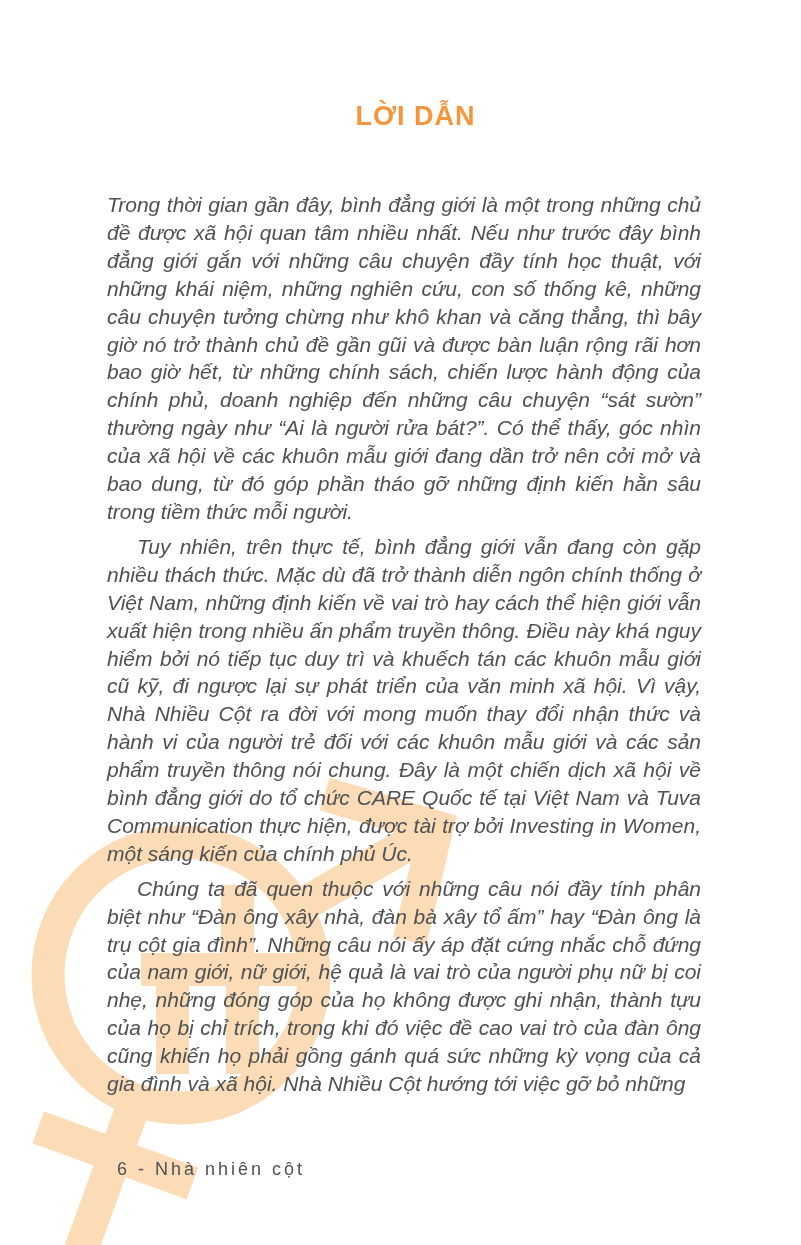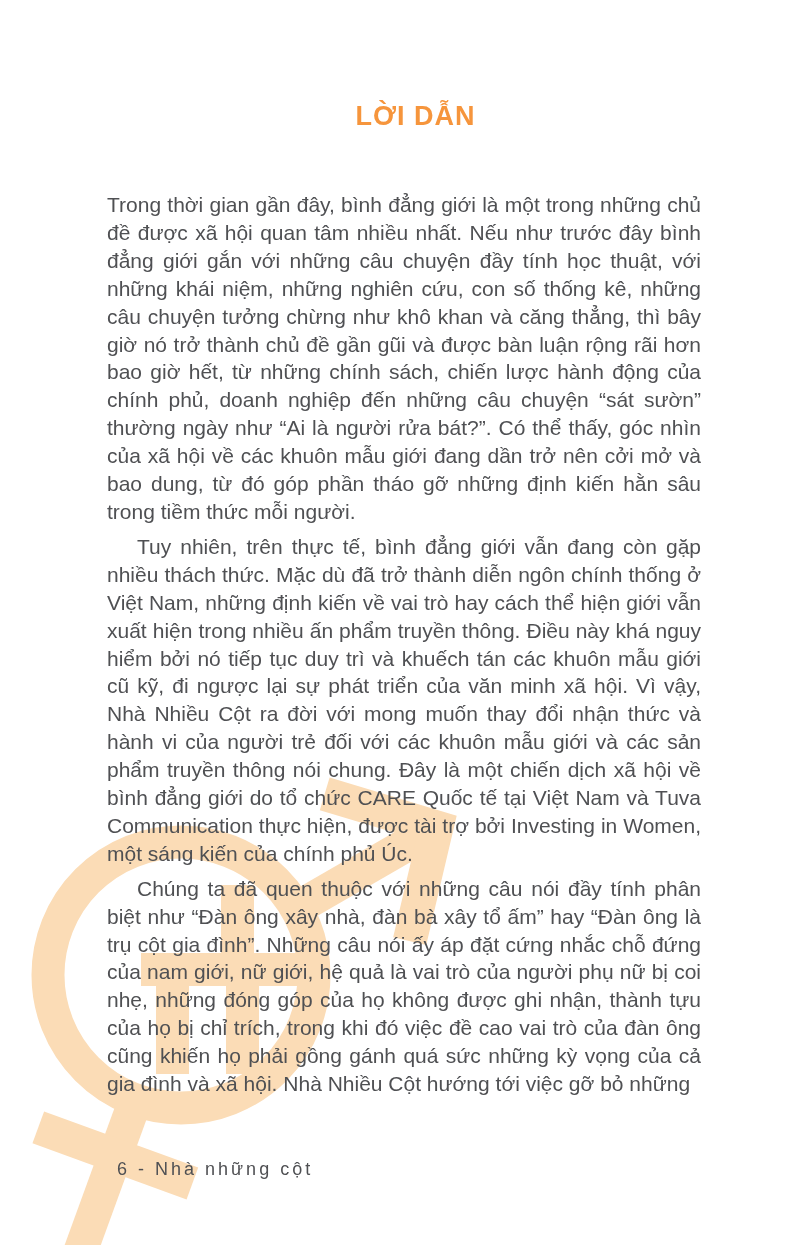--- a/index.html
+++ b/index.html
@@ -61,20 +61,21 @@
     top: 191px;
     z-index: 1;
     color: var(--ink, #4F5053);
     font-size: 21px;
     line-height: 27.9px;
     text-align: justify;
   }
   .body-text p {
     margin: 0 0 7px 0;
     text-indent: 30px;
+    font-style: italic;
   }
   .body-text p.no-indent {
     text-indent: 0;
   }
   .footer {
     position: absolute;
     left: 85px;
     top: 1138px;
     z-index: 1;
     color: var(--ink, #4F5053);
@@ -112,16 +113,16 @@
 
   <h1 class="title">LỜI DẪN</h1>
 
   <div class="body-text">
     <p class="no-indent">Trong thời gian gần đây, bình đẳng giới là một trong những chủ đề được xã hội quan tâm nhiều nhất. Nếu như trước đây bình đẳng giới gắn với những câu chuyện đầy tính học thuật, với những khái niệm, những nghiên cứu, con số thống kê, những câu chuyện tưởng chừng như khô khan và căng thẳng, thì bây giờ nó trở thành chủ đề gần gũi và được bàn luận rộng rãi hơn bao giờ hết, từ những chính sách, chiến lược hành động của chính phủ, doanh nghiệp đến những câu chuyện “sát sườn” thường ngày như “Ai là người rửa bát?”. Có thể thấy, góc nhìn của xã hội về các khuôn mẫu giới đang dần trở nên cởi mở và bao dung, từ đó góp phần tháo gỡ những định kiến hằn sâu trong tiềm thức mỗi người.</p>
     <p>Tuy nhiên, trên thực tế, bình đẳng giới vẫn đang còn gặp nhiều thách thức. Mặc dù đã trở thành diễn ngôn chính thống ở Việt Nam, những định kiến về vai trò hay cách thể hiện giới vẫn xuất hiện trong nhiều ấn phẩm truyền thông. Điều này khá nguy hiểm bởi nó tiếp tục duy trì và khuếch tán các khuôn mẫu giới cũ kỹ, đi ngược lại sự phát triển của văn minh xã hội. Vì vậy, Nhà Nhiều Cột ra đời với mong muốn thay đổi nhận thức và hành vi của người trẻ đối với các khuôn mẫu giới và các sản phẩm truyền thông nói chung. Đây là một chiến dịch xã hội về bình đẳng giới do tổ chức CARE Quốc tế tại Việt Nam và Tuva Communication thực hiện, được tài trợ bởi Investing in Women, một sáng kiến của chính phủ Úc.</p>
     <p>Chúng ta đã quen thuộc với những câu nói đầy tính phân biệt như “Đàn ông xây nhà, đàn bà xây tổ ấm” hay “Đàn ông là trụ cột gia đình”. Những câu nói ấy áp đặt cứng nhắc chỗ đứng của nam giới, nữ giới, hệ quả là vai trò của người phụ nữ bị coi nhẹ, những đóng góp của họ không được ghi nhận, thành tựu của họ bị chỉ trích, trong khi đó việc đề cao vai trò của đàn ông cũng khiến họ phải gồng gánh quá sức những kỳ vọng của cả gia đình và xã hội. Nhà Nhiều Cột hướng tới việc gỡ bỏ những</p>
   </div>
 
   <div class="footer">
-    <span>6</span><span> - </span><span>Nhà những cột</span>
+    <span>6</span><span> - </span><span>Nhà nhiên cột</span>
   </div>
 
 </div>
 
 </body></html>

